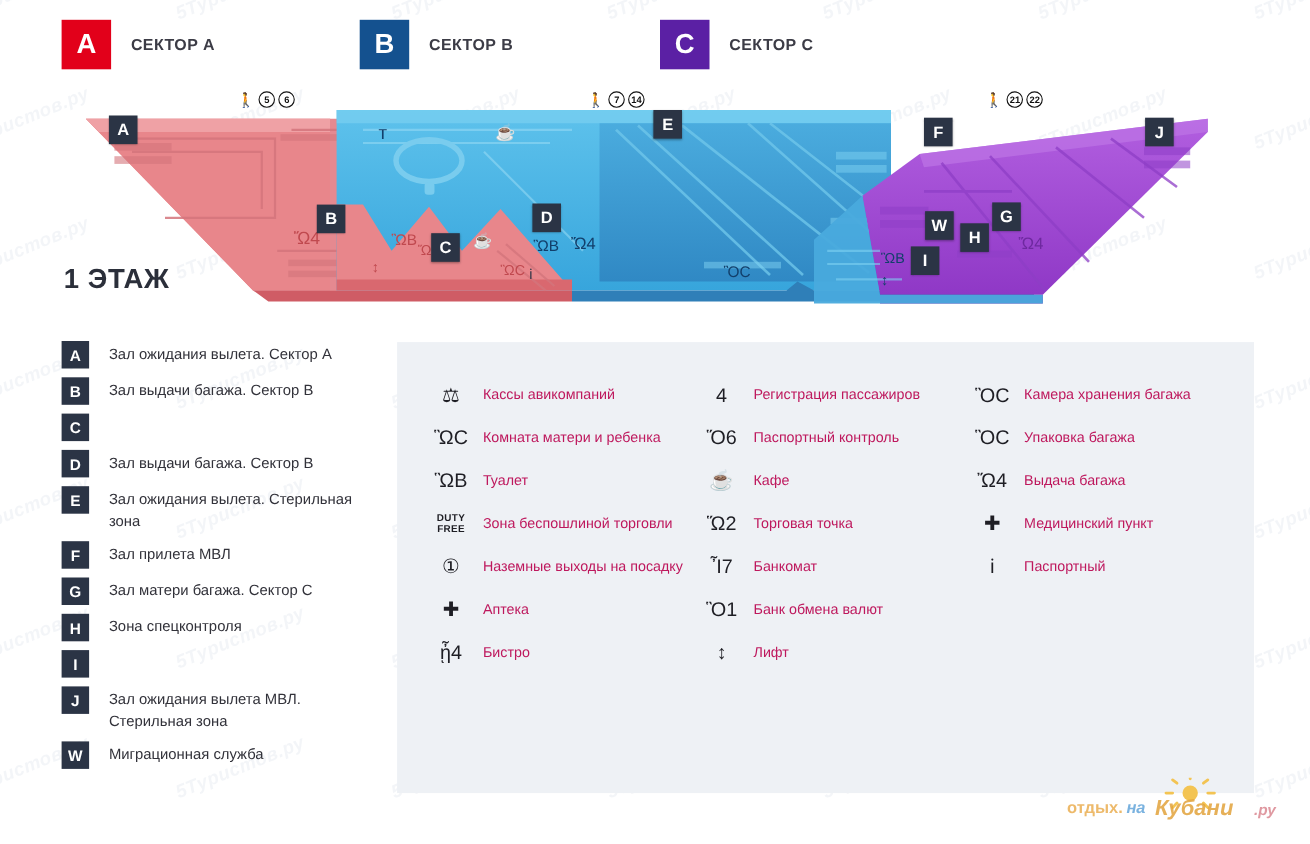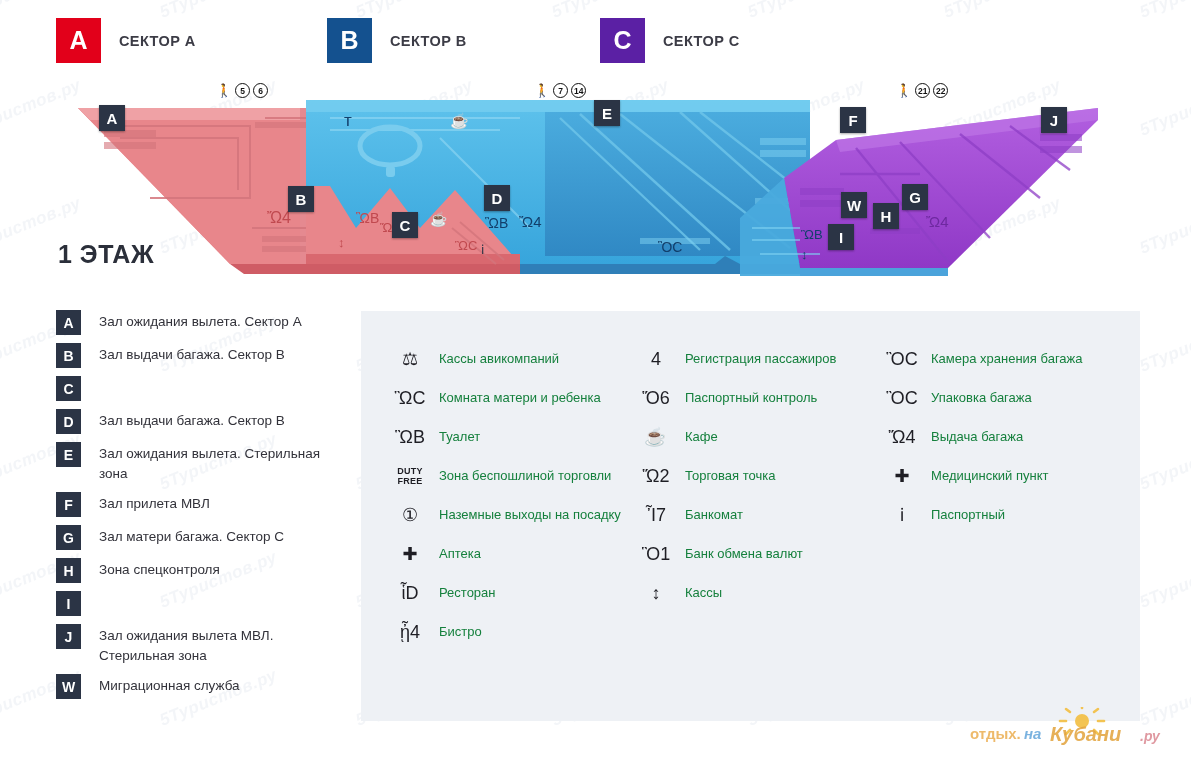--- a/index.html
+++ b/index.html
@@ -81,21 +81,21 @@
   .pcol { flex: 0 0 auto; }
   .pcol.c1 { width: 278px; padding-left: 32px; }
   .pcol.c2 { width: 246px; }
   .pcol.c3 { width: 255px; }
   .prow { display: flex; align-items: center; height: 39px; }
   .prow .pic {
     flex: 0 0 auto; width: 34px; text-align: center;
     font-size: 18px; line-height: 1; color: #1e1e24;
   }
   .prow .pic.tiny { font-size: 9px; font-weight: 700; line-height: 10px; letter-spacing: .3px;}
-  .prow .ptxt { margin-left: 12px; font-size: 13px; color: #15803d; }
+  .prow .ptxt { margin-left: 12px; font-size: 13px; color: #be185d; }
 
   
   .brand { position: absolute; right: 14px; bottom: 12px; width: 215px; height: 48px; }
 </style>
 </head>
 <body>
 
 <div id="root">
 
   <div id="wm-layer">
@@ -394,24 +394,20 @@
           </div>
           <div class="prow">
             <div class="pic">①</div>
             <div class="ptxt">Наземные выходы на посадку</div>
           </div>
           <div class="prow">
             <div class="pic">✚</div>
             <div class="ptxt">Аптека</div>
           </div>
           <div class="prow">
-            <div class="pic">ἷD</div>
-            <div class="ptxt">Ресторан</div>
-          </div>
-          <div class="prow">
             <div class="pic">ᾖ4</div>
             <div class="ptxt">Бистро</div>
           </div>
         </div>
       <div class="pcol c2" id="fac-col-2">
           <div class="prow">
             <div class="pic">὆4</div>
             <div class="ptxt">Регистрация пассажиров</div>
           </div>
           <div class="prow">
@@ -429,21 +425,21 @@
           <div class="prow">
             <div class="pic">Ἶ7</div>
             <div class="ptxt">Банкомат</div>
           </div>
           <div class="prow">
             <div class="pic">Ὃ1</div>
             <div class="ptxt">Банк обмена валют</div>
           </div>
           <div class="prow">
             <div class="pic">↕</div>
-            <div class="ptxt">Кассы</div>
+            <div class="ptxt">Лифт</div>
           </div>
         </div>
       <div class="pcol c3" id="fac-col-3">
           <div class="prow">
             <div class="pic">ὋC</div>
             <div class="ptxt">Камера хранения багажа</div>
           </div>
           <div class="prow">
             <div class="pic">ὋC</div>
             <div class="ptxt">Упаковка багажа</div>

